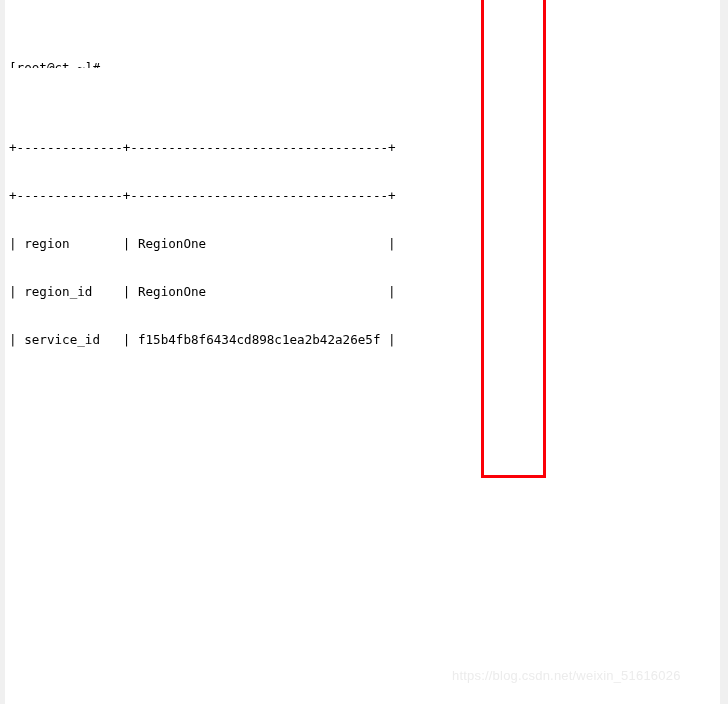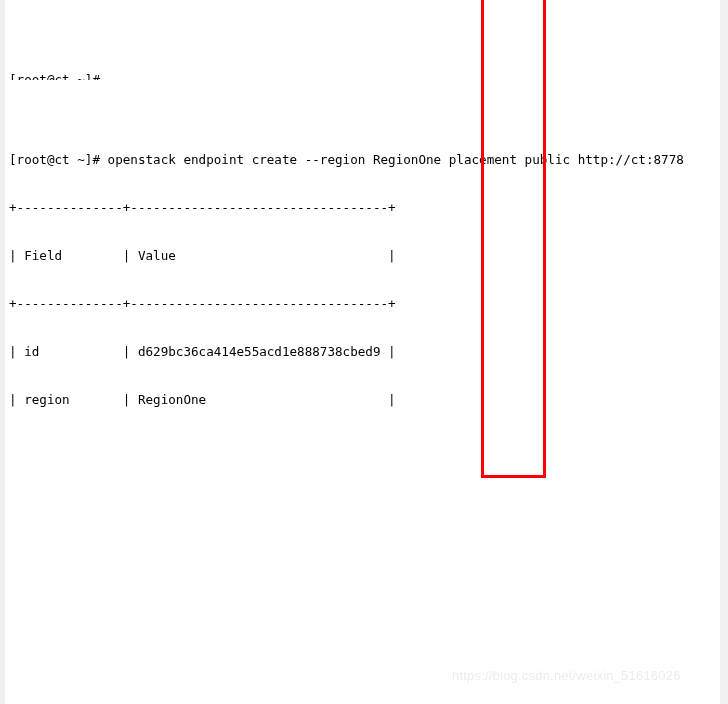--- a/index.html
+++ b/index.html
@@ -34,21 +34,21 @@
   }
   .edge-strip.left  { left: 0; }
   .edge-strip.right { right: 0; width: 8px; }
 
   #screen {
     position: absolute;
     left: 0;
     top: 0;
     width: 728px;
     height: 704px;
-    padding: 16px 0 0 9px;
+    padding: 4px 0 0 9px;
     box-sizing: border-box;
     color: #000000;
     font-size: 12.6px;
     line-height: 16px;
     white-space: pre;
     letter-spacing: 0px;
   }
 
   .line {
     height: 16px;
@@ -95,26 +95,25 @@
 
   <div class="edge-strip left"></div>
   <div class="edge-strip right"></div>
 
   <div id="screen">
 
     
     <div class="line clipped-top">[root@ct ~]#</div>
 
     
-    <div class="line">[root@ct ~]# openstack endpoint create --region RegionOne placement public http://ct:8778</div>
     <div class="line">+--------------+----------------------------------+</div>
-    <div class="line">| Field        | Value                            |</div>
     <div class="line">+--------------+----------------------------------+</div>
-    <div class="line">| id           | d629bc36ca414e55acd1e888738cbed9 |</div>
     <div class="line">| region       | RegionOne                        |</div>
+    <div class="line">| region_id    | RegionOne                        |</div>
+    <div class="line">| service_id   | f15b4fb8f6434cd898c1ea2b42a26e5f |</div>
     
     
 
     
     
     
     
     
     
     

